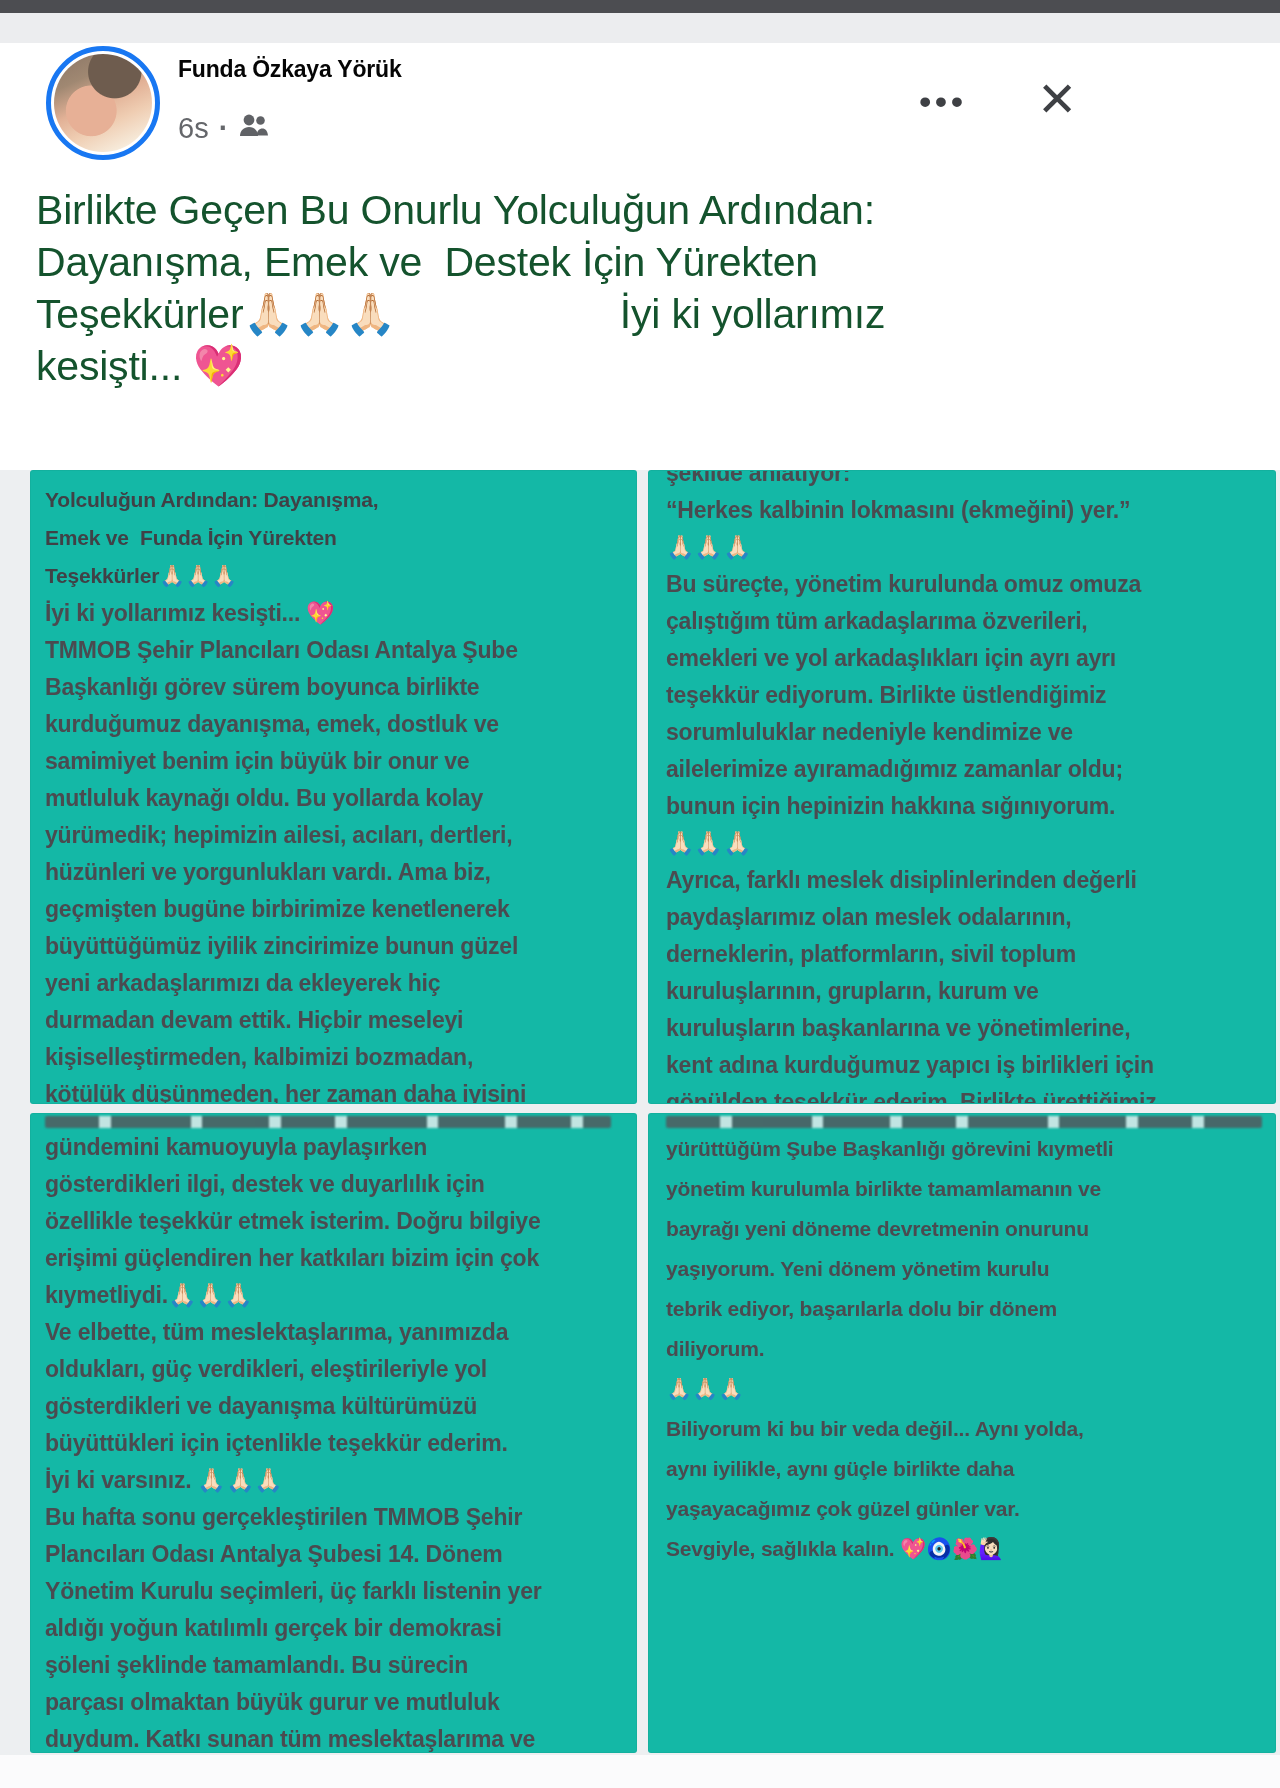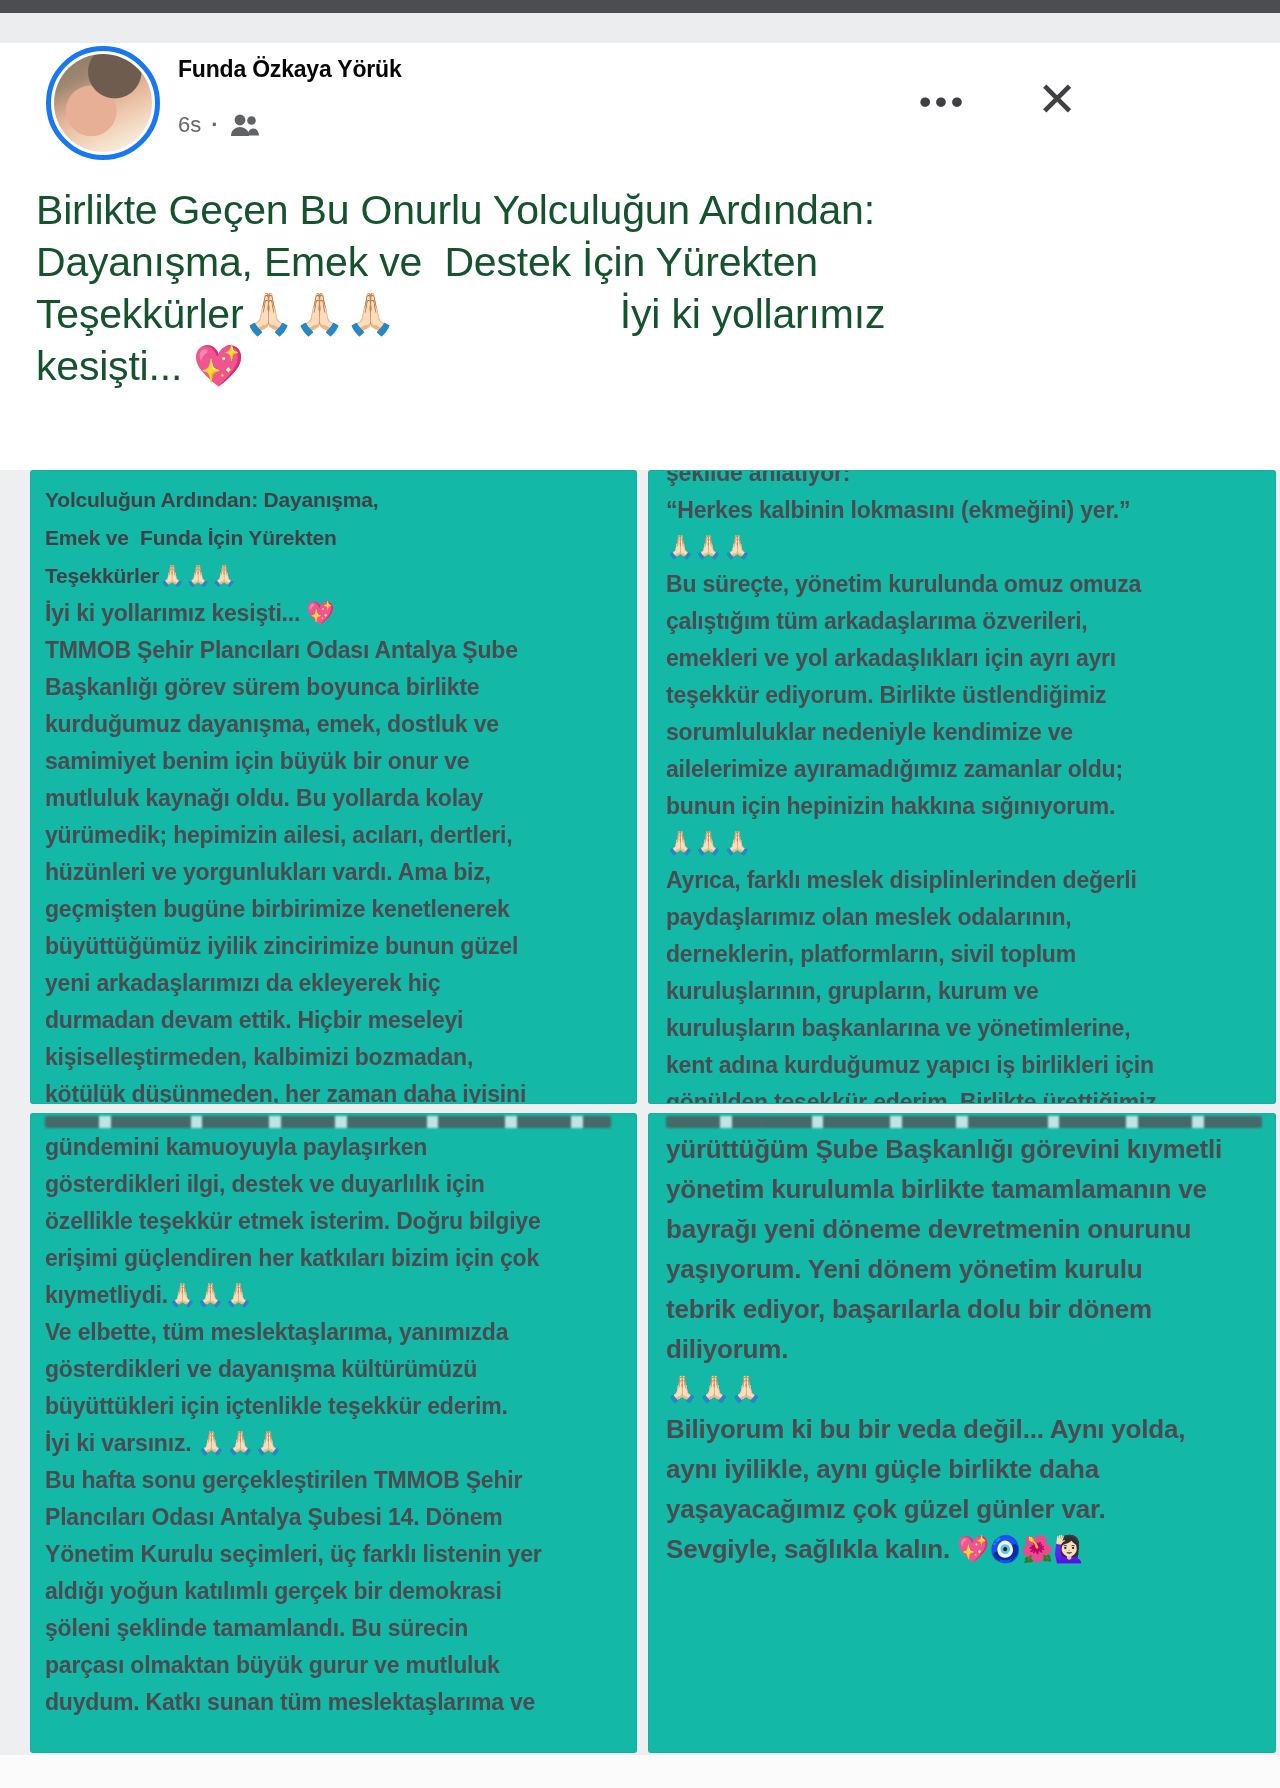--- a/index.html
+++ b/index.html
@@ -20,21 +20,21 @@
   .avatar-photo{
     position:absolute;left:3px;top:3px;width:98px;height:98px;border-radius:50%;overflow:hidden;
     background:
       radial-gradient(circle at 62% 18%, #6e5c4e 0 26%, rgba(110,92,78,0) 27%),
       radial-gradient(circle at 38% 58%, #e7b096 0 30%, rgba(231,176,150,0) 31%),
       linear-gradient(155deg,#8a7565 0%,#a08872 26%,#e2b196 48%,#efcdb2 66%,#f7ecdc 88%,#fdf7ee 100%);
   }
   .poster-name{
     position:absolute;left:178px;top:56px;font-size:23px;font-weight:700;color:#050505;letter-spacing:-.2px;
   }
-  .meta-row{position:absolute;left:178px;top:112px;display:flex;align-items:flex-start;gap:10px;color:#65676B;font-size:22px;}
+  .meta-row{position:absolute;left:178px;top:112px;display:flex;align-items:flex-start;gap:10px;color:#65676B;font-size:29px;}
   .meta-dot{font-weight:700;}
   .friends-icon{display:inline-block;width:30px;height:26px;}
   .more-btn{
     position:absolute;left:898px;top:76px;width:90px;height:50px;display:flex;align-items:center;justify-content:center;
     color:#3e4044;font-size:34px;font-weight:700;letter-spacing:4px;
   }
   .close-btn{
     position:absolute;left:1022px;top:64px;width:70px;height:70px;display:flex;align-items:center;justify-content:center;
     color:#3e4044;font-size:48px;font-weight:400;
   }
@@ -50,21 +50,21 @@
     overflow:hidden;box-sizing:border-box;color:#4a4b50;
   }
   .card .tl{white-space:pre;overflow:hidden;font-weight:700;letter-spacing:-.2px;}
   .card1{left:30px;top:0;width:607px;height:634px;padding:10px 10px 0 14px;}
   .card2{left:648px;top:0;width:628px;height:634px;padding:0 4px 0 17px;}
   .card3{left:30px;top:643px;width:607px;height:640px;padding:0 10px 0 14px;}
   .card4{left:648px;top:643px;width:628px;height:640px;padding:0 4px 0 17px;}
 
   .card .hd .tl{font-size:21px;line-height:38px;color:#404146;}
   .card .bd .tl{font-size:23px;line-height:37px;}
-  .card4 .bd .tl{font-size:26px;line-height:40px;}
+  .card4 .bd .tl{font-size:21px;line-height:40px;}
   .card2 .bd .tl:first-child{margin-top:-16px;}
 
   
   .sliver{
     height:12px;margin:2px 0 1px;border-radius:2px;opacity:.8;filter:blur(1.1px);
     background:repeating-linear-gradient(90deg,#54555b 0 54px,#edeff1 54px 66px,#54555b 66px 146px,#edeff1 146px 157px,#54555b 157px 224px,#edeff1 224px 236px);
   }
   .sliver.w3{width:566px;}
   .sliver.w4{width:596px;}
 
@@ -150,20 +150,21 @@
   </div>
   <div class="card card3">
     <div class="sliver w3"></div>
     <div class="bd">
         <div class="tl">gündemini kamuoyuyla paylaşırken</div>
         <div class="tl">gösterdikleri ilgi, destek ve duyarlılık için</div>
         <div class="tl">özellikle teşekkür etmek isterim. Doğru bilgiye</div>
         <div class="tl">erişimi güçlendiren her katkıları bizim için çok</div>
         <div class="tl">kıymetliydi.🙏🏻🙏🏻🙏🏻</div>
         <div class="tl">Ve elbette, tüm meslektaşlarıma, yanımızda</div>
+        <div class="tl">oldukları, güç verdikleri, eleştirileriyle yol</div>
         <div class="tl">gösterdikleri ve dayanışma kültürümüzü</div>
         <div class="tl">büyüttükleri için içtenlikle teşekkür ederim.</div>
         <div class="tl">İyi ki varsınız. 🙏🏻🙏🏻🙏🏻</div>
         <div class="tl">Bu hafta sonu gerçekleştirilen TMMOB Şehir</div>
         <div class="tl">Plancıları Odası Antalya Şubesi 14. Dönem</div>
         <div class="tl">Yönetim Kurulu seçimleri, üç farklı listenin yer</div>
         <div class="tl">aldığı yoğun katılımlı gerçek bir demokrasi</div>
         <div class="tl">şöleni şeklinde tamamlandı. Bu sürecin</div>
         <div class="tl">parçası olmaktan büyük gurur ve mutluluk</div>
         <div class="tl">duydum. Katkı sunan tüm meslektaşlarıma ve</div>

